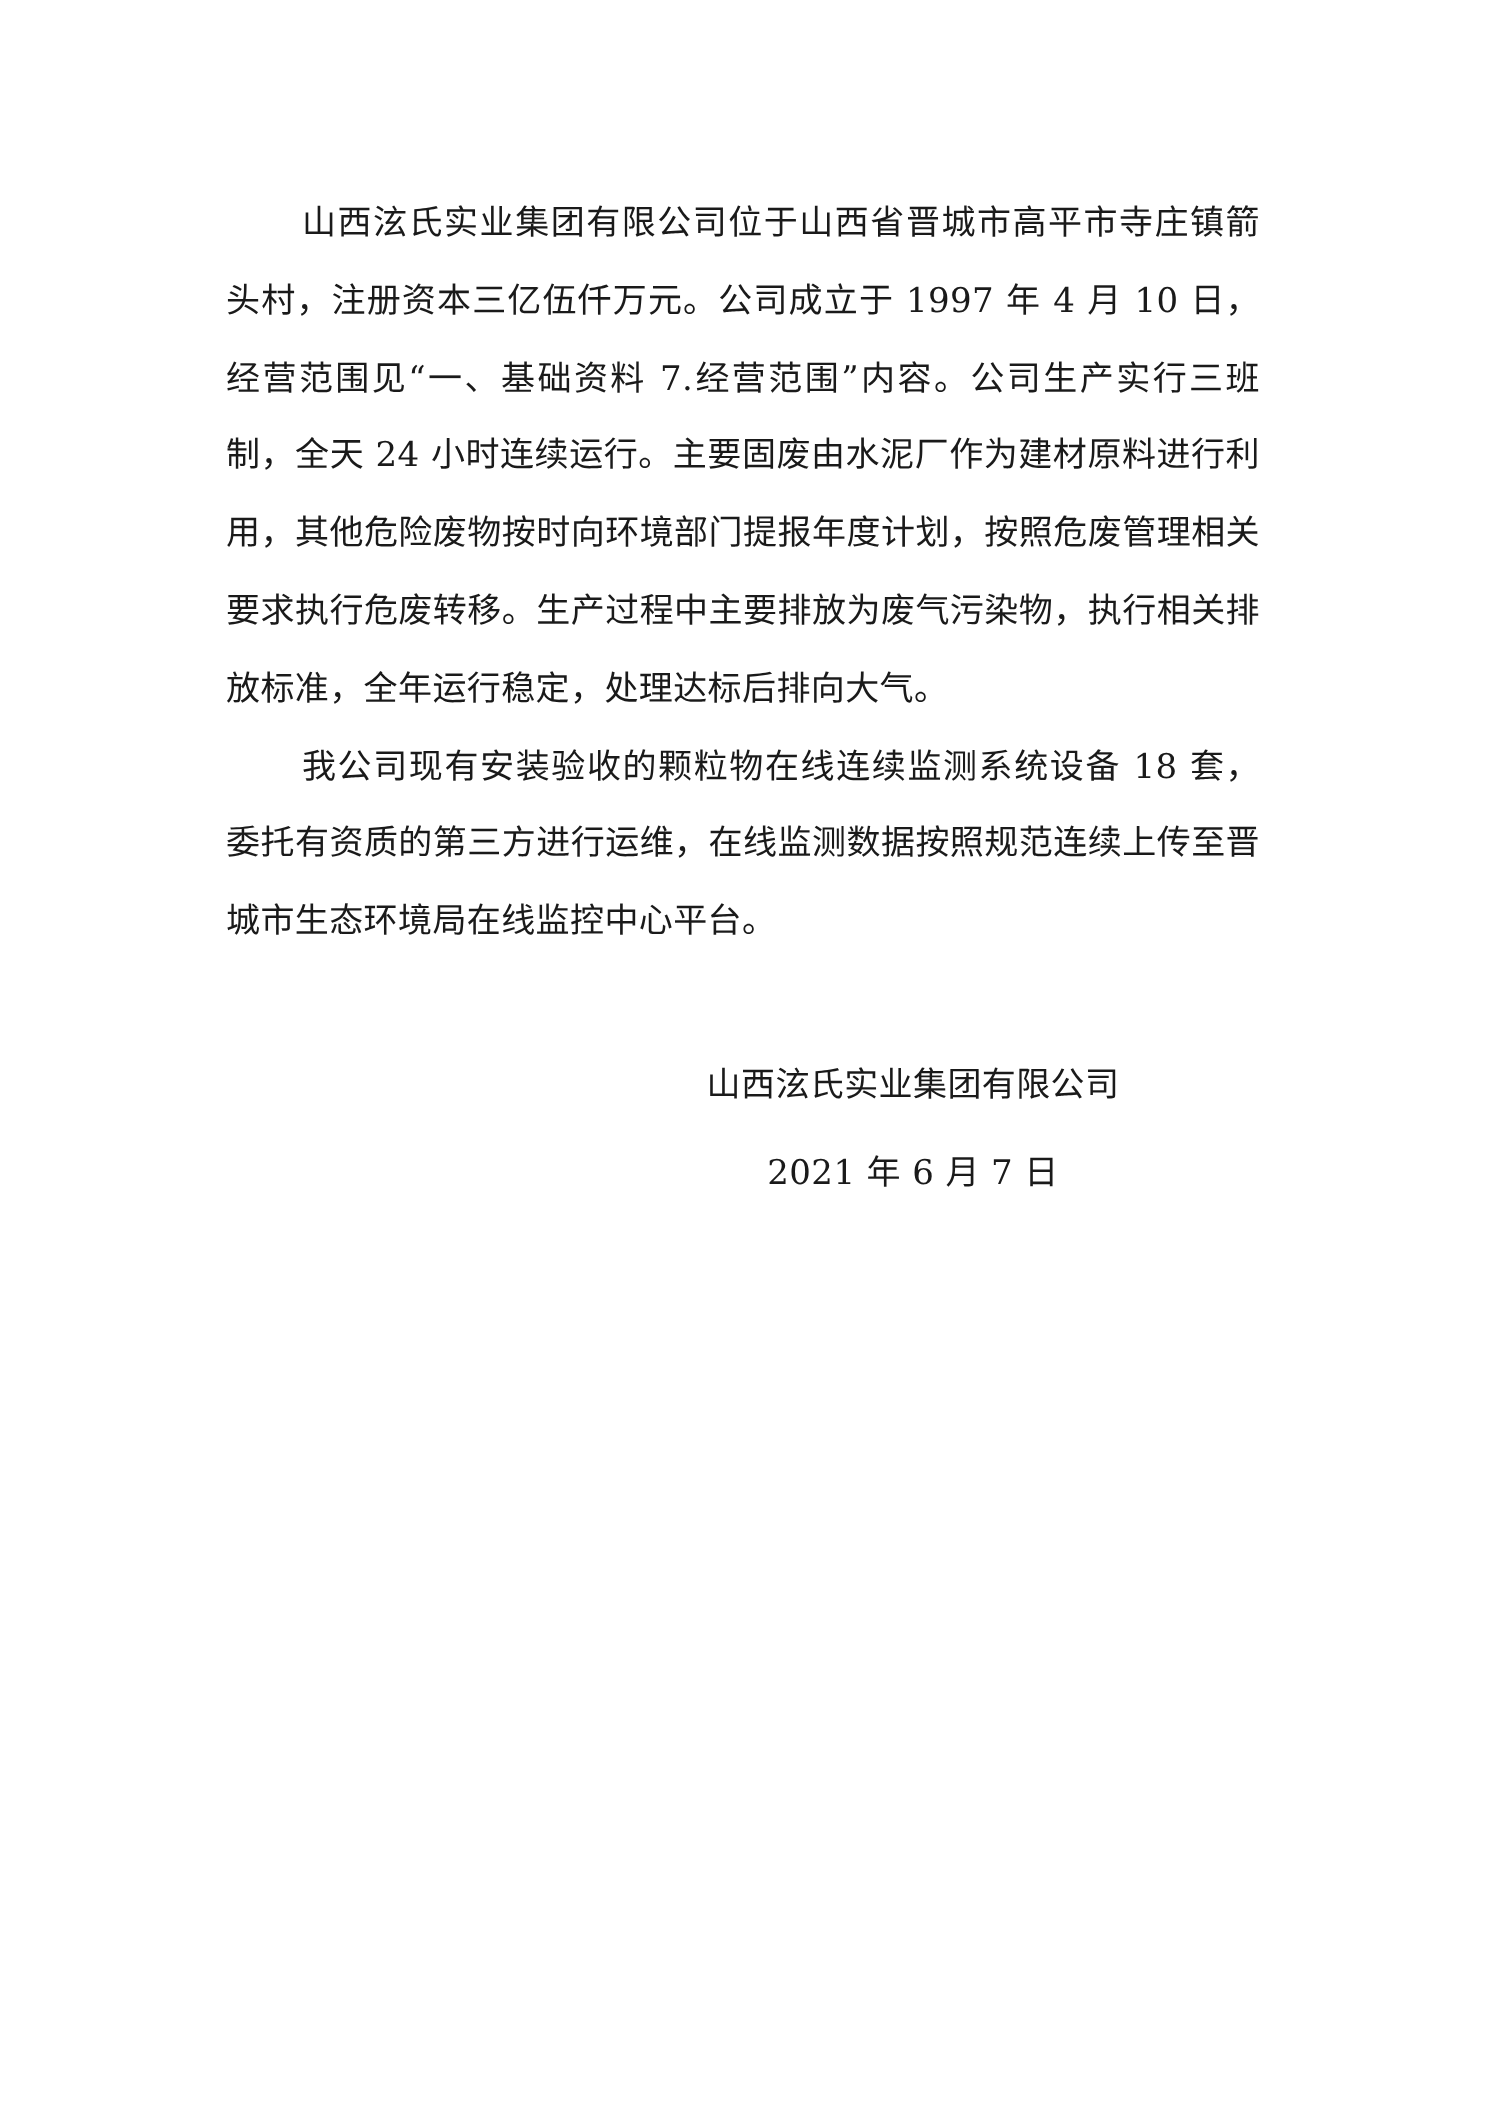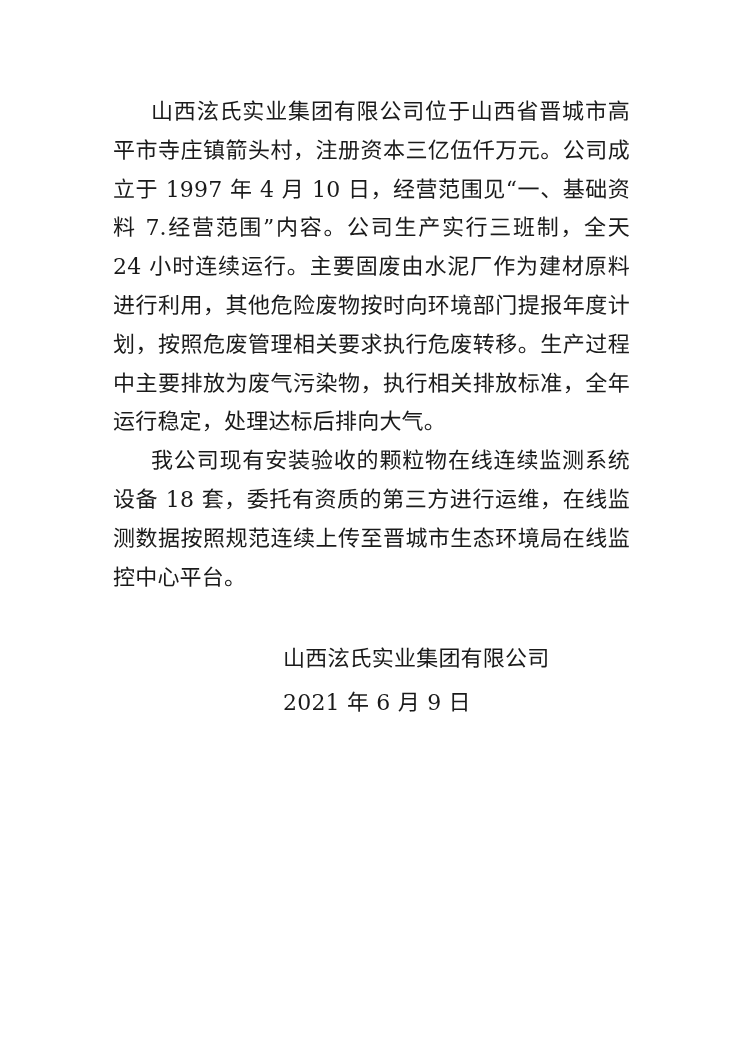--- a/index.html
+++ b/index.html
@@ -13,48 +13,49 @@
     height: 1060px;
     background: #ffffff;
     overflow: hidden;
   }
   .content {
     position: absolute;
     left: 113px;
     top: 93px;
     width: 517px;
     font-family: "DejaVu Serif", "Liberation Serif", serif;
-    font-size: 22px;
+    font-size: 17px;
     line-height: 38.8px;
     color: #1a1a1a;
     text-align: justify;
     letter-spacing: 0.2px;
   }
   .para {
     margin: 0;
     text-indent: 38px;
   }
   .para.heading {
     text-indent: 0;
     text-align: left;
   }
   .signature {
     margin-top: 40px;
     padding-left: 170px;
+    text-align: center;
     line-height: 44px;
   }
   .sig-line {
     white-space: nowrap;
   }
 </style>
 </head>
 <body>
 
 <div class="page">
   <div class="content">
     <p class="para">山西泫氏实业集团有限公司位于山西省晋城市高平市寺庄镇箭头村，注册资本三亿伍仟万元。公司成立于 1997 年 4 月 10 日，经营范围见“一、基础资料 7.经营范围”内容。公司生产实行三班制，全天 24 小时连续运行。主要固废由水泥厂作为建材原料进行利用，其他危险废物按时向环境部门提报年度计划，按照危废管理相关要求执行危废转移。生产过程中主要排放为废气污染物，执行相关排放标准，全年运行稳定，处理达标后排向大气。</p>
     <p class="para">我公司现有安装验收的颗粒物在线连续监测系统设备 18 套，委托有资质的第三方进行运维，在线监测数据按照规范连续上传至晋城市生态环境局在线监控中心平台。</p>
     <div class="signature">
       <div class="sig-line">山西泫氏实业集团有限公司</div>
-      <div class="sig-line">2021 年 6 月 9 日</div>
+      <div class="sig-line">2021 年 6 月 7 日</div>
     </div>
   </div>
 </div>
 
 </body></html>

